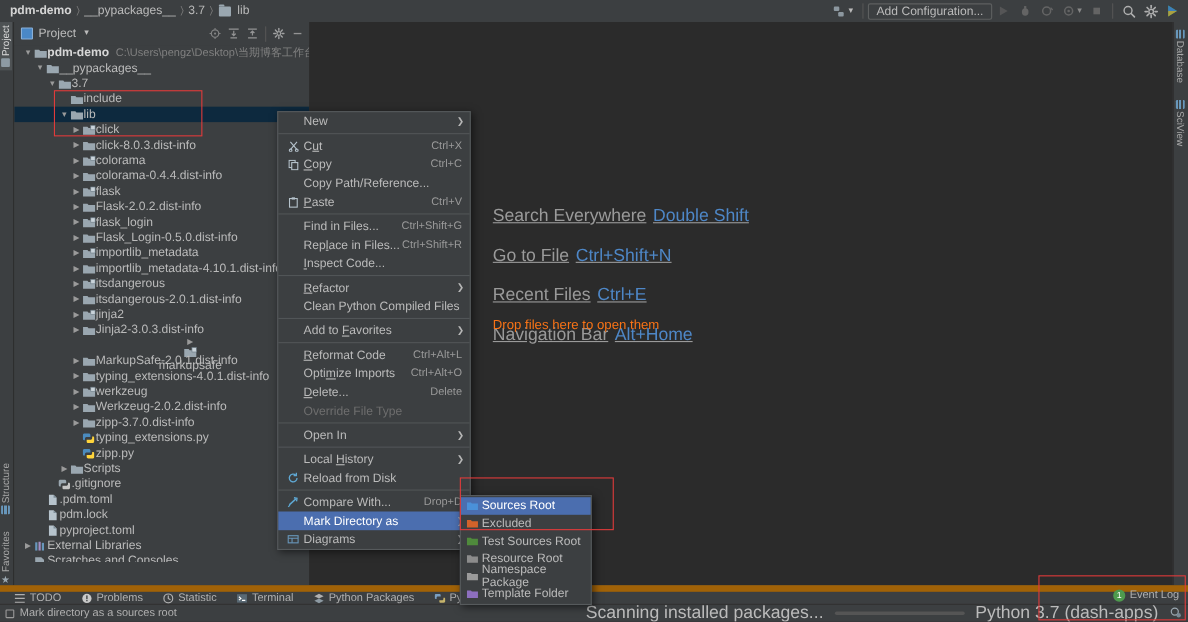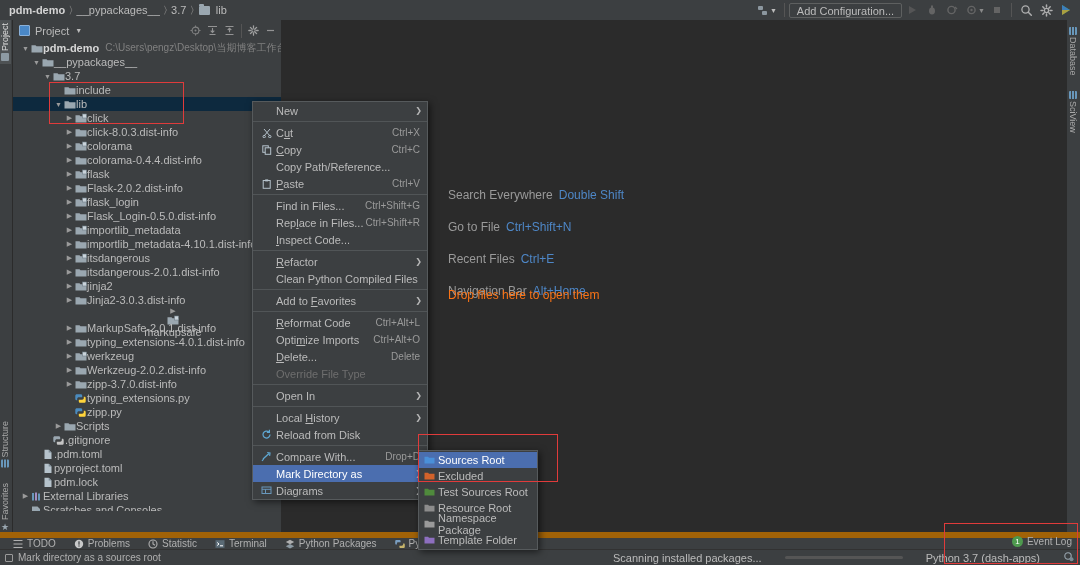--- a/index.html
+++ b/index.html
@@ -74,21 +74,21 @@
   svg.fi{ display:block; }
 
   .hscroll{ position:absolute; left:14px; top:521px; width:254px; height:7px; }
   .hscroll .track{ position:absolute; inset:0; background:#3c3f41; }
   .hscroll .thumb{ position:absolute; left:4px; top:1px; width:226px; height:5px;
     background:#5a5d5e; border-radius:3px; }
 
   
   .editor{ position:absolute; left:281px; top:20px; right:14px; bottom:33px; background:#2b2b2b; }
   .hints{ position:absolute; left:167px; top:168px; display:flex; flex-direction:column; gap:18px; }
-  .hint{ font-size:12px; color:#9a9a9a; }
+  .hint{ font-size:16px; color:#9a9a9a;text-decoration:underline; }
   .hint .k{ color:#4e87c7; margin-left:6px; }
   .drop{ font-size:12px; color:#f97316; }
 
   
   .ctx{ position:absolute; left:252px; top:101px; width:176px; background:#3c3f41;
     border:1px solid #565a5c; box-shadow:2px 2px 7px rgba(0,0,0,.55); z-index:40; }
   .mi{ height:17px; display:flex; align-items:center; position:relative; padding-left:6px;
     font-size:11px; color:#bbb; }
   .mi.sel{ background:#4b6eaf; color:#fff; }
   .mi.disabled{ color:#6e6e6e; }
@@ -112,21 +112,21 @@
   
   .toolwin{ position:absolute; left:0; bottom:16px; width:1080px; height:17px; background:#3c3f41;
     border-top:6px solid #a16207; display:flex; align-items:center; padding-left:4px; }
   .twi{ display:flex; align-items:center; gap:4px; padding:0 9px; font-size:10px; color:#b0b0b0; }
   .twi .tico{ width:10px; height:10px; display:flex; align-items:center; justify-content:center; }
   .statusbar{ position:absolute; left:0; bottom:0; width:1080px; height:16px; background:#3c3f41;
     display:flex; align-items:center; border-top:1px solid #323232; }
   .sb-msg{ font-size:10px; color:#b0b0b0; padding-left:18px; }
   .sb-left-ico{ position:absolute; left:5px; top:4px; width:8px; height:8px;
     border:1px solid #9a9a9a; border-radius:1px; }
-  .sb-right{ position:absolute; right:6px; display:flex; align-items:center; gap:23px; font-size:11px;}
+  .sb-right{ position:absolute; right:6px; display:flex; align-items:center; gap:10px; font-size:16px;}
   .progress{ width:118px; height:3px; background:#555; border-radius:2px; }
   .evtlog{ position:absolute; right:8px; bottom:18px; display:flex; align-items:center; gap:4px;
     font-size:10px; color:#b0b0b0; }
   .badge{ width:11px; height:11px; border-radius:50%; background:#4e9a4e; color:#fff;
     font-size:8px; display:flex; align-items:center; justify-content:center; }
 </style>
 </head>
 <body>
 
 <div class="ide">
@@ -592,31 +592,31 @@
           <span class="lbl">.pdm.toml</span>
         </div>
         <div class="row" style="padding-left: 19px;">
           <span class="arrow none"></span>
           <span class="ic">
             <svg class="fi" width="10" height="11" viewBox="0 0 10 11">
               <path d="M1.5 0.8h4.2L8.5 3.4V10H1.5Z" fill="#b6c3cc"></path>
               <path d="M5.7 0.8 8.5 3.4H5.7Z" fill="#7d8d97"></path>
             </svg>
           </span>
-          <span class="lbl">pyproject.toml</span>
+          <span class="lbl">pdm.lock</span>
         </div>
         <div class="row" style="padding-left: 19px;">
           <span class="arrow none"></span>
           <span class="ic">
             <svg class="fi" width="10" height="11" viewBox="0 0 10 11">
               <path d="M1.5 0.8h4.2L8.5 3.4V10H1.5Z" fill="#b6c3cc"></path>
               <path d="M5.7 0.8 8.5 3.4H5.7Z" fill="#7d8d97"></path>
             </svg>
           </span>
-          <span class="lbl">pdm.lock</span>
+          <span class="lbl">pyproject.toml</span>
         </div>
         <div class="row" style="padding-left: 8px;">
           <span class="arrow">▶</span>
           <span class="ic">
             <svg class="fi" width="11" height="11" viewBox="0 0 11 11">
               <rect x="1" y="2" width="2" height="7.5" fill="#6897bb"></rect>
               <rect x="4" y="1.5" width="2" height="8" fill="#a38ec4"></rect>
               <rect x="7" y="2.5" width="2" height="7" fill="#6897bb"></rect>
             </svg>
           </span>

